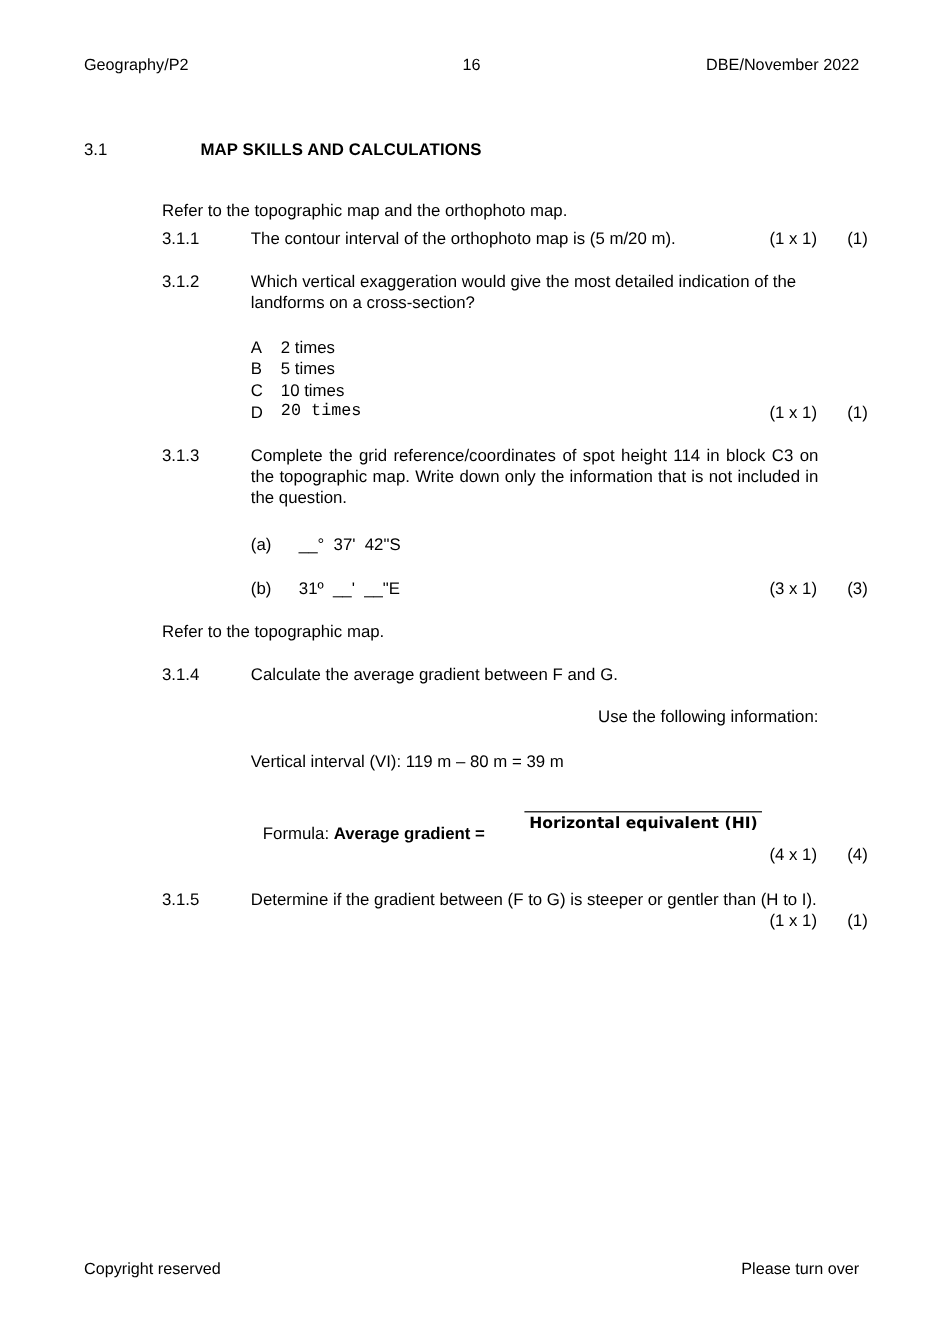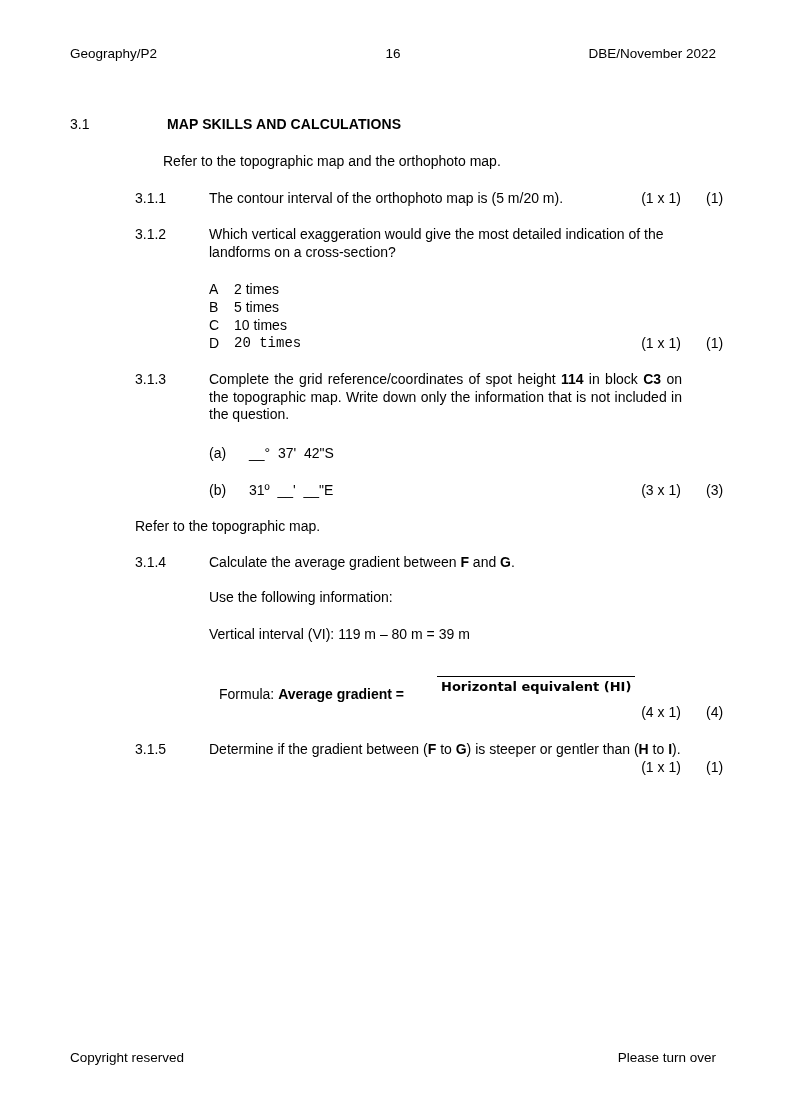--- a/index.html
+++ b/index.html
@@ -69,21 +69,21 @@
     width: 473px;
   }
   .justify {
     text-align: justify;
     text-align-last: left;
   }
   .indent-l2 {
     left: 135px;
     width: 547px;
   }
-  b, .b { font-weight: bold; }
+  b, .b { font-weight: normal; }
 
   .title {
     font-weight: bold;
     font-size: 14px;
     letter-spacing: 0.1px;
   }
 
   
   .marks-calc {
     position: absolute;
@@ -190,21 +190,21 @@
       <span>16</span>
     </div>
     <div class="right">DBE/November 2022</div>
   </div>
 
   <div class="content">
 
     <div class="row qnum-l1" style="top:116px;">3.1</div>
     <div class="row title" style="left:135px; top:116px;padding-left:32px;">MAP SKILLS AND CALCULATIONS</div>
 
-    <div class="row indent-l2" style="top:153px;margin-left:28px;">Refer to the topographic map and the orthophoto map.</div>
+    <div class="row indent-l2" style="top:167px;">Refer to the topographic map and the orthophoto map.</div>
 
     <div class="row qnum-l2" style="top:190px;">3.1.1</div>
     <div class="row body-col-wide" style="top:190px;">The contour interval of the orthophoto map is (5 m/20 m).</div>
     <div class="marks-calc" style="top:190px;">(1 x 1)</div>
     <div class="marks-total" style="top:190px;">(1)</div>
 
     <div class="row qnum-l2" style="top:226px;">3.1.2</div>
     <div class="row body-col-wide" style="top:226px; width:475px;">Which vertical exaggeration would give the most detailed indication of the landforms on a cross-section?</div>
 
     <div class="opt-letter" style="top:281px;">A</div>
@@ -232,21 +232,21 @@
     <div class="sub-value" style="top:482px;">31º  __'  __"E</div>
 
     <div class="marks-calc" style="top:482px;">(3 x 1)</div>
     <div class="marks-total" style="top:482px;">(3)</div>
 
     <div class="row indent-l2" style="top:518px;">Refer to the topographic map.</div>
 
     <div class="row qnum-l2" style="top:554px;">3.1.4</div>
     <div class="row body-col-wide" style="top:554px;"><span>Calculate the average gradient between </span><b>F</b><span> and </span><b>G</b><span>.</span></div>
 
-    <div class="row body-col-wide" style="top:589px;">Use the following information:</div>
+    <div class="row body-col-wide" style="top:589px;text-align:right;">Use the following information:</div>
     <div class="row body-col-wide" style="top:626px; width:480px;">Vertical interval (VI): 119 m – 80 m = 39 m</div>
 
     <div class="formula-block">
       <div class="formula-lead"><span class="lead-plain">Formula: </span><span class="lead-bold">Average gradient =</span></div>
       <div class="fraction">
         <span class="bar"></span>
         <span class="denom">Horizontal equivalent (HI)</span>
       </div>
     </div>
 

